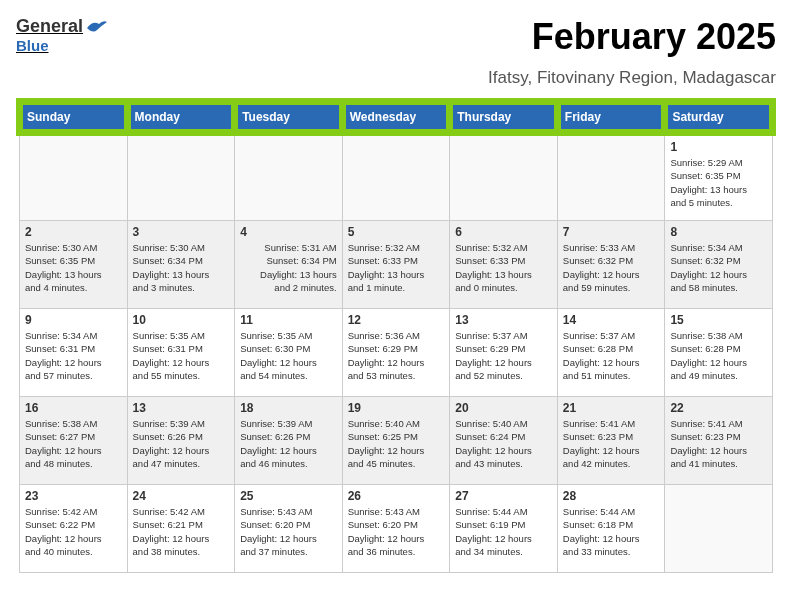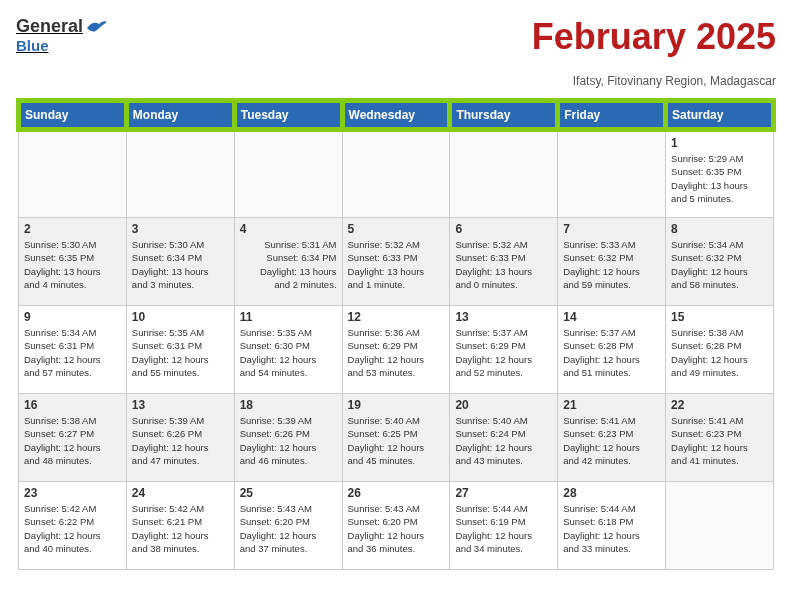--- a/index.html
+++ b/index.html
@@ -40,40 +40,40 @@
       width: 22px;
       height: 18px;
       margin-left: 2px;
     }
     .title-block {
       text-align: right;
     }
     .month-title {
       font-size: 36px;
       font-weight: bold;
-      color: #b91c1c;
+      color: #000000;
     }
     .location-title {
-      font-size: 12px;
+      font-size: 17px;
       color: #555;
-      margin-top: 16px;
+      margin-top: 10px;
     }
     .calendar {
       width: 100%;
       border-collapse: collapse;
       table-layout: fixed;
     }
     .calendar th {
       background-color: #2a6ab5;
       color: #fff;
       font-size: 12px;
       font-weight: bold;
       padding: 5px 4px;
       text-align: left;
-      border: 5px solid #84cc16;
+      border: 7px solid #84cc16;
     }
     .calendar td {
       border: 1px solid #ccc;
       vertical-align: top;
       padding: 4px 5px;
       height: 88px;
       font-size: 10px;
       color: #333;
       background: #fff;
     }

